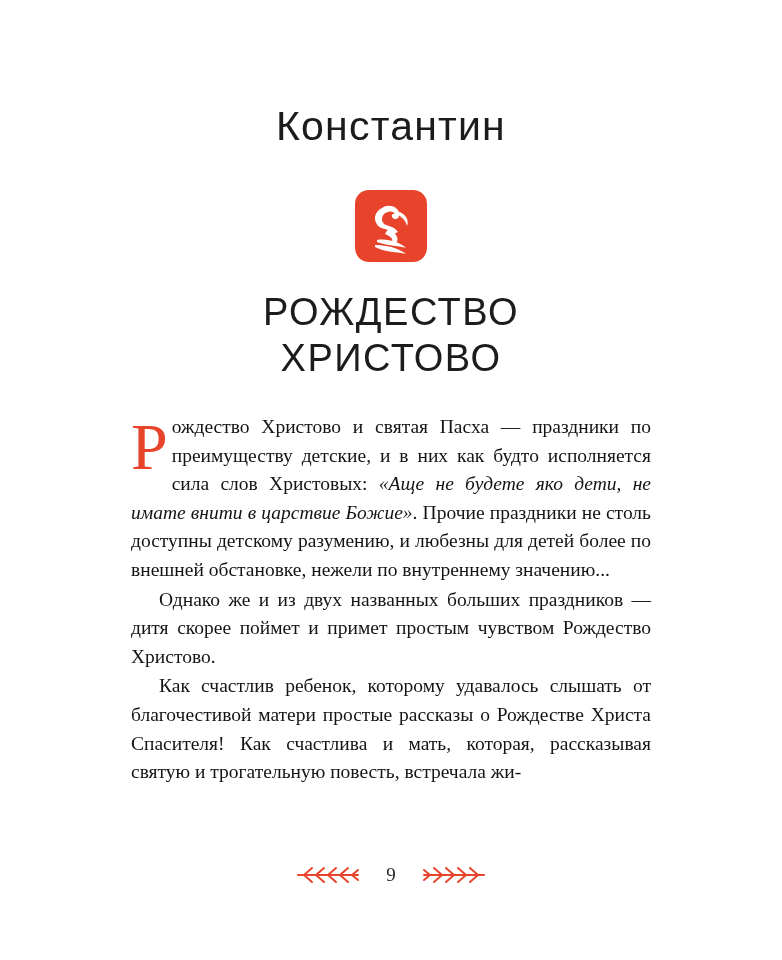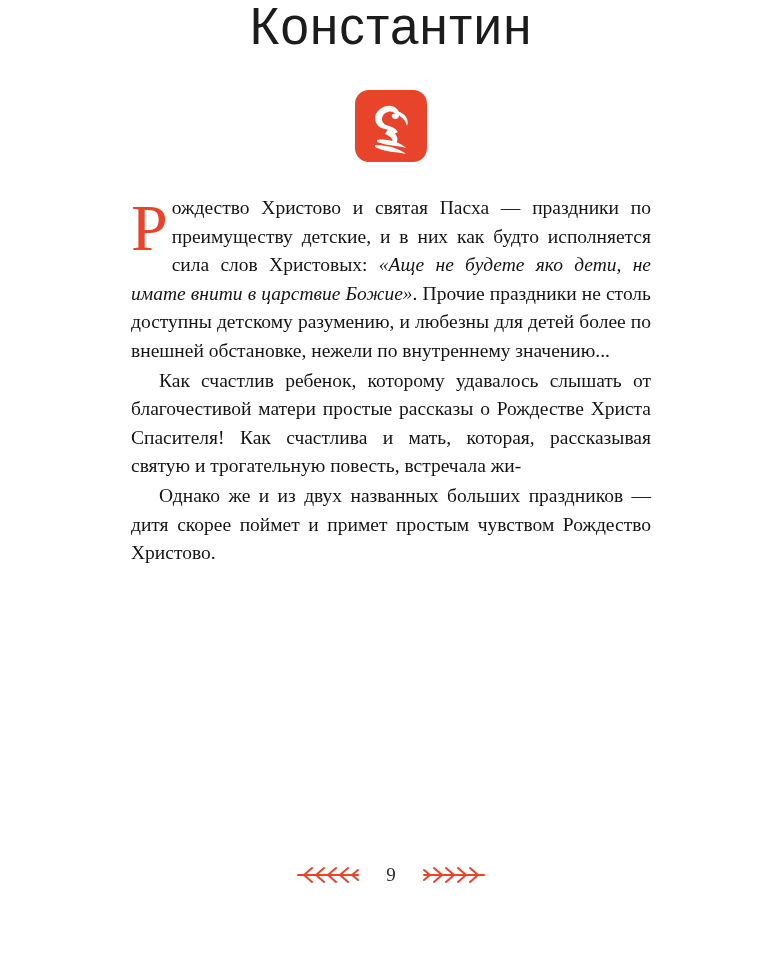--- a/index.html
+++ b/index.html
@@ -26,25 +26,26 @@
     position: absolute;
     left: 131px;
     top: 0;
     width: 520px;
     height: 960px;
   }
   
   .author {
     font-family: "Liberation Sans", sans-serif;
     font-weight: 400;
-    font-size: 51px;
+    font-size: 41px;
     line-height: 53px;
     letter-spacing: 1.2px;
     text-align: center;
     color: #1c1c1c;
+    margin-top: 100px;
   }
   .author .line {
     display: block;
     white-space: nowrap;
   }
   
   .emblem-wrap {
     margin-top: 37px;
     display: flex;
     justify-content: center;
@@ -150,30 +151,34 @@
             <path d="M27 18 c4 -3 11 -3 15 1 c3 3 3 7 1 9 c-2 2 -5 1 -6 -1 c-1 -2 1 -4 3 -3 c-1 -2 -4 -3 -7 -2 c-4 1 -6 4 -6 7 c0 4 3 6 7 7 c4 1 7 3 9 6 l -4 2 c-2 -3 -5 -4 -9 -5 c-6 -1 -10 -5 -10 -11 c0 -4 3 -8 7 -10 z"></path>
             <path d="M33 39 c3 1 6 3 8 6 c2 3 2 6 0 8 c-2 2 -5 2 -7 0 c3 0 4 -2 3 -4 c-1 -2 -4 -4 -7 -5 z"></path>
             <path d="M22 50 c6 -1 13 0 19 2 c5 2 8 4 10 6 c-3 -1 -7 -2 -11 -2 c-6 -1 -13 -2 -18 -4 z"></path>
             <path d="M20 55 c7 0 15 1 22 4 c4 2 7 3 9 5 c-4 -1 -9 -2 -14 -2 c-7 -1 -13 -3 -17 -5 z"></path>
             <path d="M43 22 c3 0 6 2 8 5 c2 3 2 6 1 9 c-1 -4 -3 -7 -6 -9 c-2 -2 -4 -3 -3 -5 z"></path>
           </g>
         </svg>
       </div>
     </div>
 
+    <div class="story-title">
+      <span class="line">РОЖДЕСТВО</span>
+      <span class="line">ХРИСТОВО</span>
+    </div>
 
     <div class="body-text">
 
       <p class="para first-para">
         <span class="dropcap">Р</span><span>ождество Христово и святая Пасха — праздники по преимуществу детские, и в них как будто исполняется сила слов Христовых: </span><span class="italic">«Аще не будете яко дети, не имате внити в царствие Божие»</span><span>. Прочие праздники не столь доступны детскому разумению, и любезны для детей более по внешней обстановке, нежели по внутреннему значению...</span>
       </p>
 
+      <p class="para">Однако же и из двух названных больших праздников — дитя скорее поймет и примет простым чувством Рождество Христово.</p>
+
       <p class="para">Как счастлив ребенок, которому удавалось слышать от благочестивой матери простые рассказы о Рождестве Христа Спасителя! Как счастлива и мать, которая, рассказывая святую и трогательную повесть, встречала жи-</p>
-
-      <p class="para">Однако же и из двух названных больших праздников — дитя скорее поймет и примет простым чувством Рождество Христово.</p>
 
     </div>
   </div>
 
   <div class="footer">
     <span>
       <svg class="orn" width="68" height="22" viewBox="0 0 68 22" aria-hidden="true">
         <g stroke="#e8442c" stroke-width="2" stroke-linecap="round" fill="none">
           <path d="M4 11 H64"></path>
           <path d="M10 11 l8 -7 M10 11 l8 7"></path>

